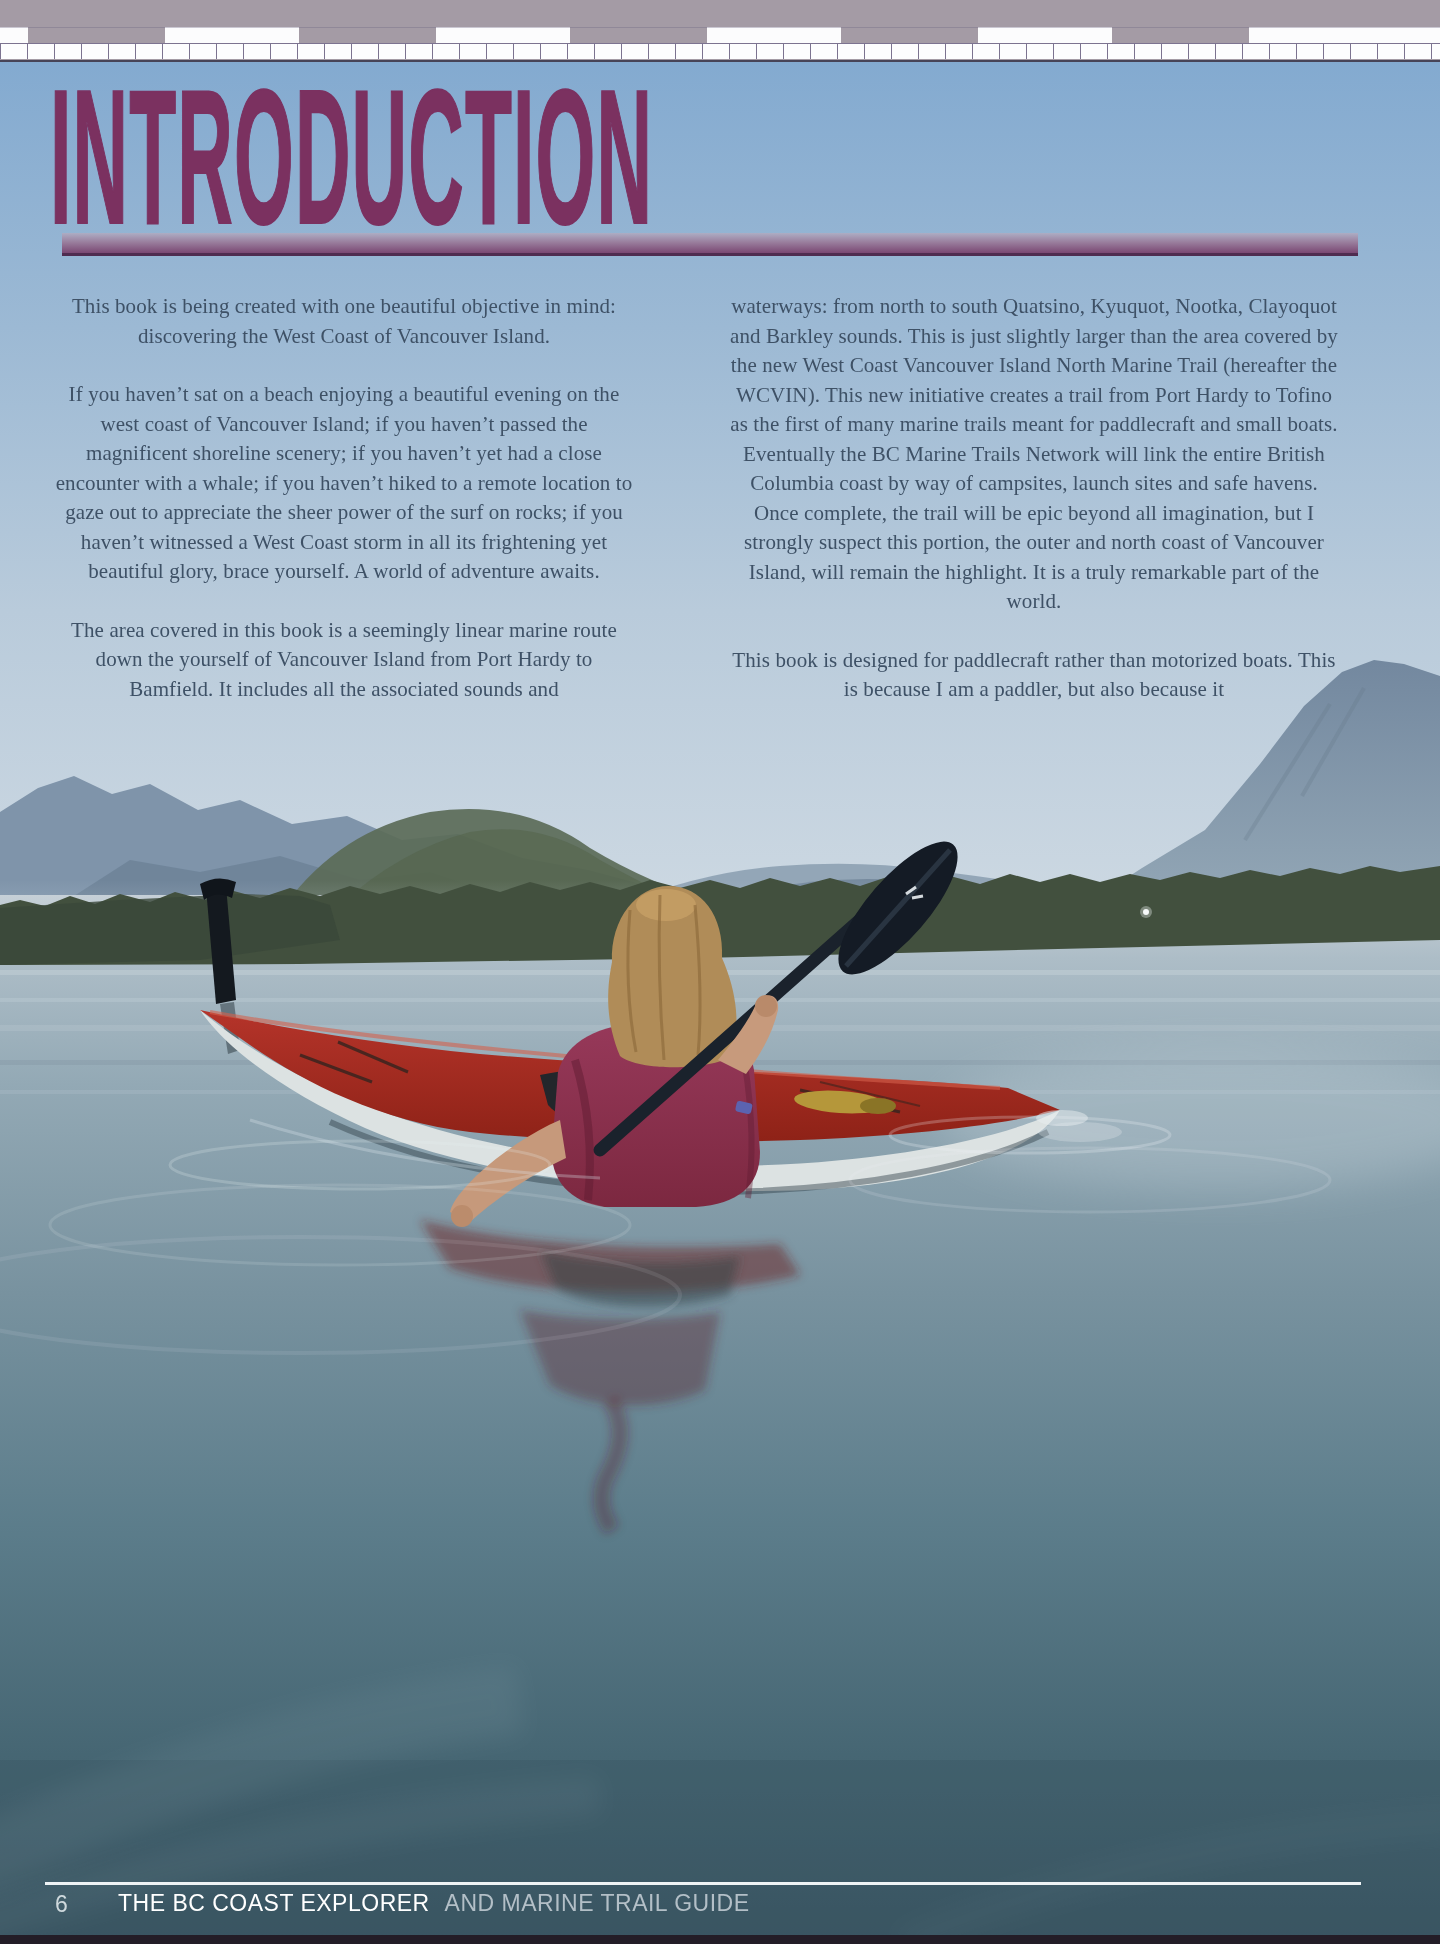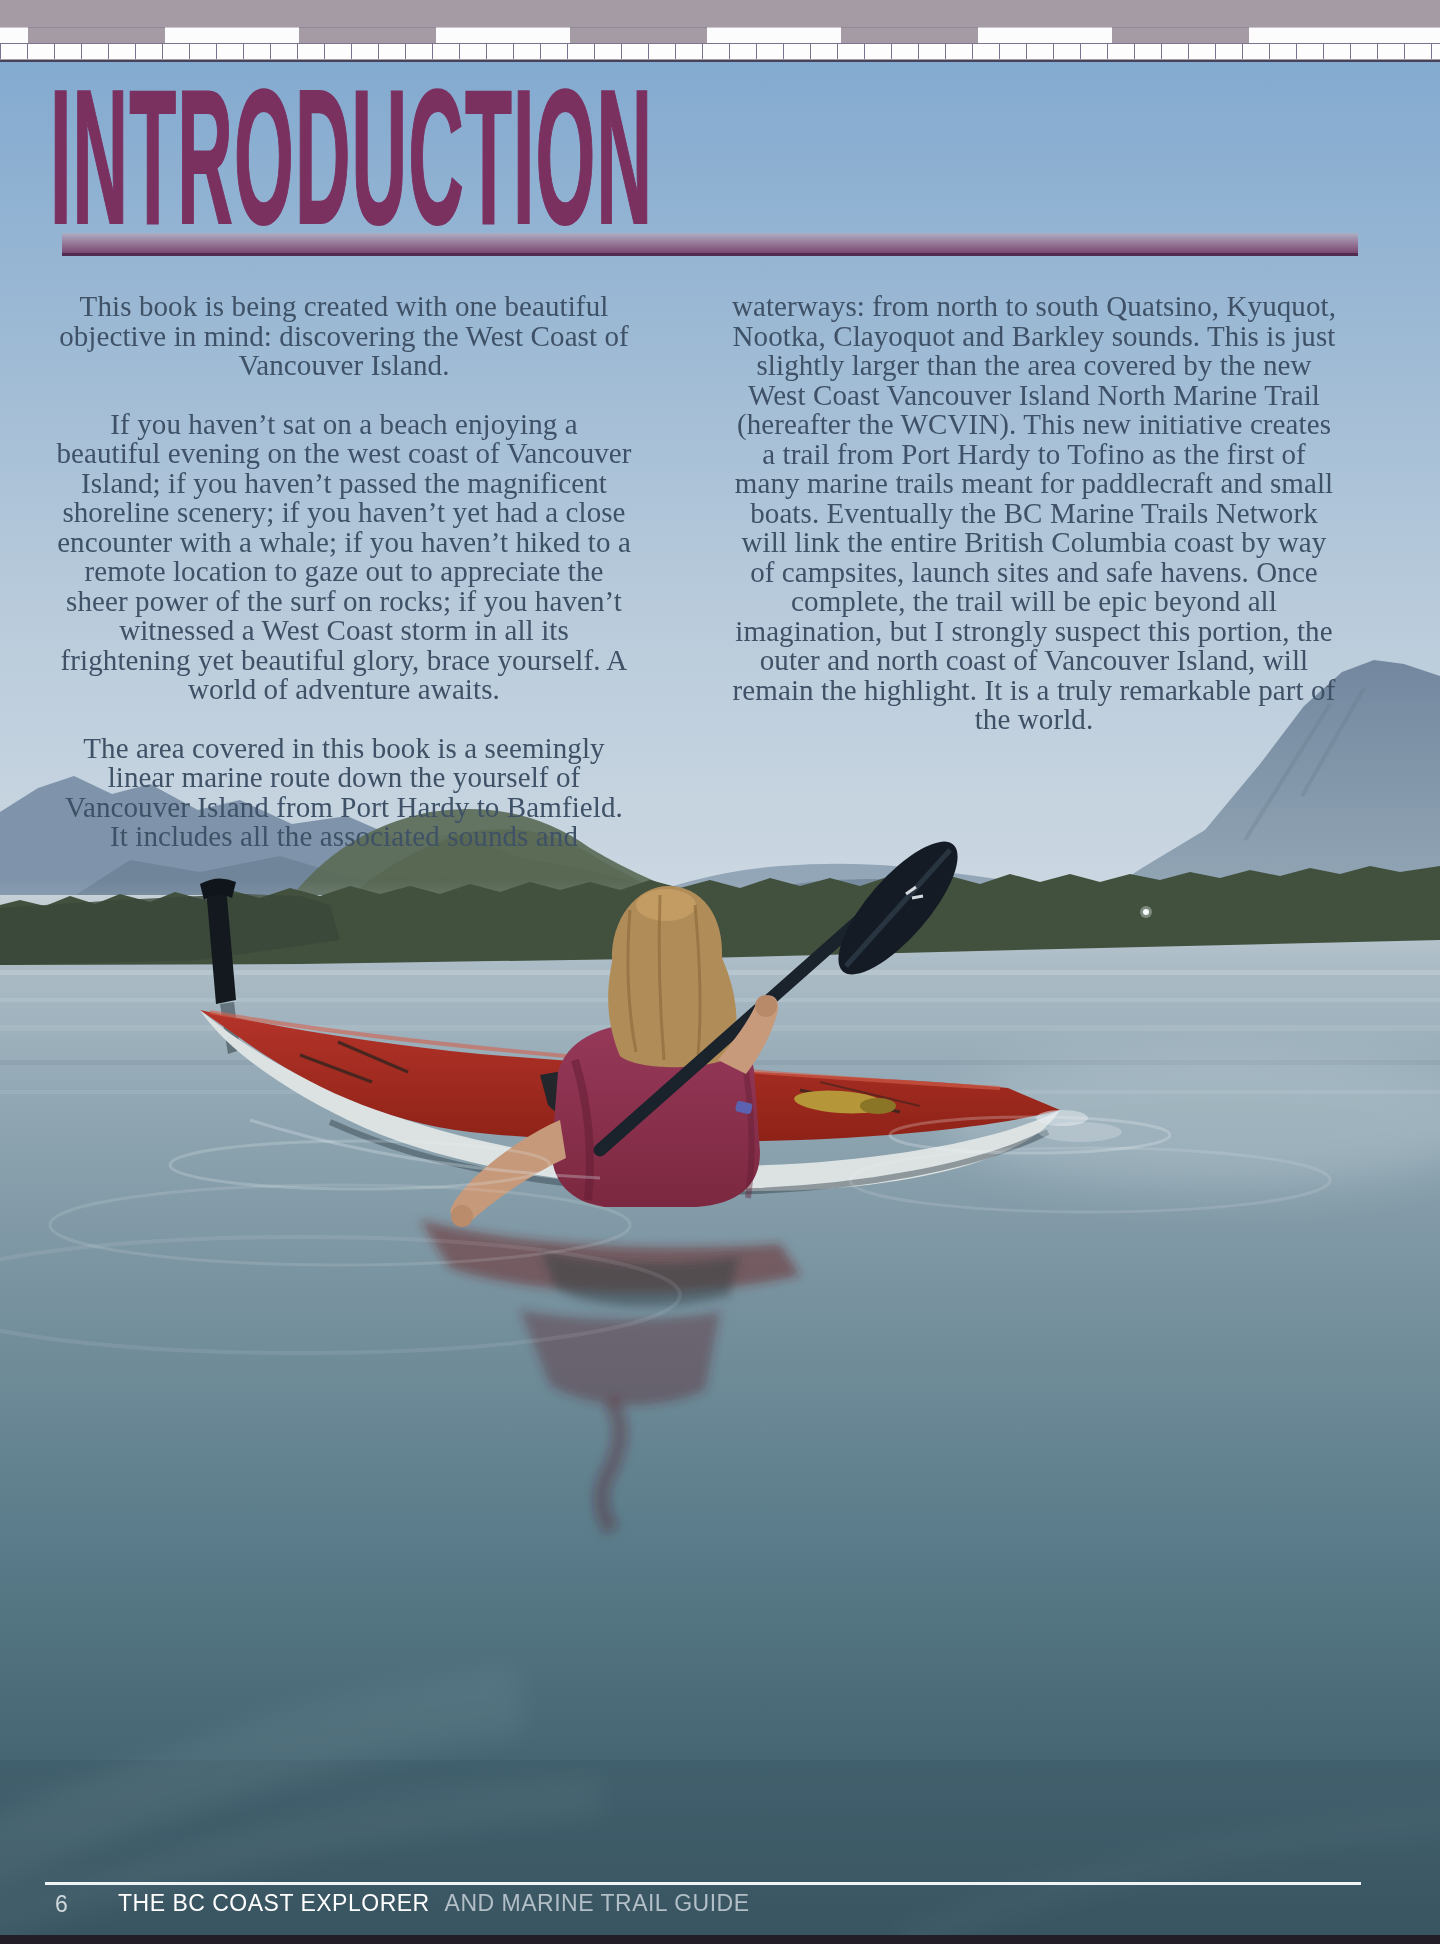--- a/index.html
+++ b/index.html
@@ -45,21 +45,21 @@
   .title-bar {
     position:absolute; top:233px; left:62px; width:1296px; height:20px; z-index:9;
     background:linear-gradient(180deg, rgba(181,171,191,.75) 0%, #9a7f9e 45%, var(--color-title_bar,#7a4873) 100%);
     border-bottom:3px solid #4f2c50;
   }
 
   
   .text-col {
     position:absolute; top:292px; z-index:10;
     color:var(--color-body_text,#3e5166);
-    font-size:29px; line-height:29.5px; letter-spacing:.1px;
+    font-size:21px; line-height:29.5px; letter-spacing:.1px;
   }
   .text-col p { margin:0 0 29px 0; }
   .col-left  { left:55px;  width:578px; }
   .col-right { left:728px; width:612px;font-family:Liberation Serif, serif; }
 
   
   .footer-rule {
     position:absolute; left:45px; top:1882px; width:1316px; height:3px;
     background:#eef3f5; z-index:20;
   }
@@ -243,20 +243,21 @@
   <div class="chapter-title">INTRODUCTION</div>
   <div class="title-bar"></div>
 
   <div class="text-col col-left">
     <p>This book is being created with one beautiful objective in mind: discovering the West Coast of Vancouver Island.</p>
     <p>If you haven’t sat on a beach enjoying a beautiful evening on the west coast of Vancouver Island; if you haven’t passed the magnificent shoreline scenery; if you haven’t yet had a close encounter with a whale; if you haven’t hiked to a remote location to gaze out to appreciate the sheer power of the surf on rocks; if you haven’t witnessed a West Coast storm in all its frightening yet beautiful glory, brace yourself. A world of adventure awaits.</p>
     <p>The area covered in this book is a seemingly linear marine route down the yourself of Vancouver Island from Port Hardy to Bamfield. It includes all the associated sounds and</p>
   </div>
   <div class="text-col col-right">
     <p>waterways: from north to south Quatsino, Kyuquot, Nootka, Clayoquot and Barkley sounds. This is just slightly larger than the area covered by the new West Coast Vancouver Island North Marine Trail (hereafter the WCVIN). This new initiative creates a trail from Port Hardy to Tofino as the first of many marine trails meant for paddlecraft and small boats. Eventually the BC Marine Trails Network will link the entire British Columbia coast by way of campsites, launch sites and safe havens. Once complete, the trail will be epic beyond all imagination, but I strongly suspect this portion, the outer and north coast of Vancouver Island, will remain the highlight. It is a truly remarkable part of the world.</p>
+    <p>This book is designed for paddlecraft rather than motorized boats. This is because I am a paddler, but also because it</p>
   </div>
 
   <div class="footer-rule"></div>
   <div class="footer-content">
     <span class="page-number">6</span>
     <span class="book-line"><span class="book-title">THE BC COAST EXPLORER</span><span class="book-subtitle">&nbsp;<span>AND MARINE TRAIL GUIDE</span></span></span>
   </div>
   <div class="bottom-edge"></div>
 
 </div>

